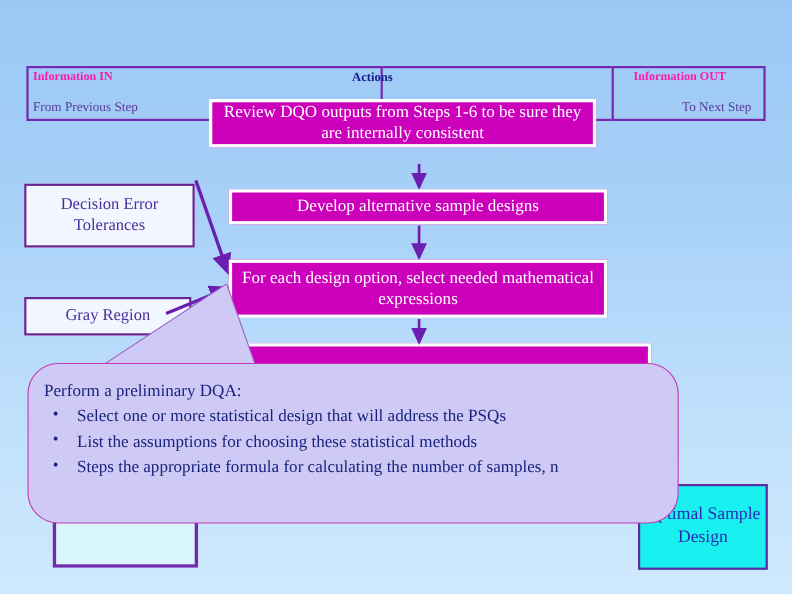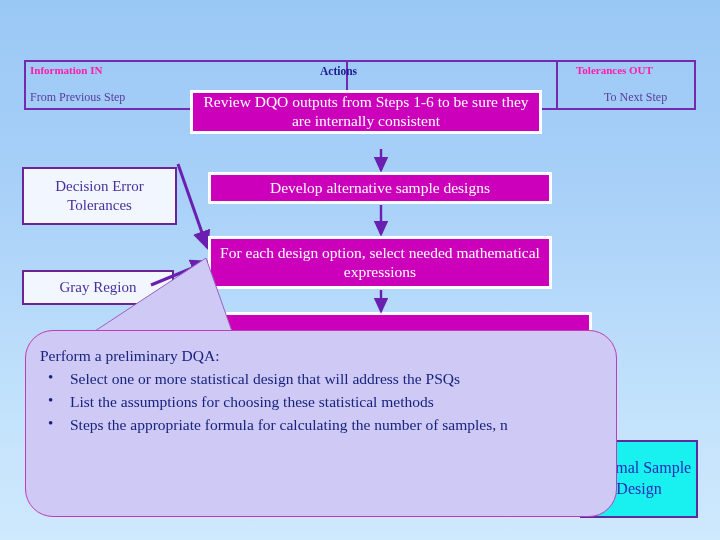--- a/index.html
+++ b/index.html
@@ -59,21 +59,21 @@
     position: absolute;
     font-size: 12px;
     color: #5a3a9e;
     font-family: "Liberation Serif", "DejaVu Serif", serif;
     white-space: nowrap;
   }
   #lbl-info-in   { left: 30px;  top: 64px; }
   #lbl-actions   { left: 320px; top: 65px; color: #1b1b8f; font-size: 11.5px; }
   #lbl-info-out  { left: 576px; top: 64px; }
   #lbl-prev-step { left: 30px;  top: 90px; }
-  #lbl-next-step { left: 604px; top: 90px; }
+  #lbl-next-step { left: 620px; top: 90px; }
 
   
   .left-box {
     position: absolute;
     box-sizing: border-box;
     border: 2px solid #6b2495;
     background: #f2f7ff;
     color: #4a2f9c;
     font-size: 15px;
     text-align: center;
@@ -141,21 +141,21 @@
     z-index: 3;
     pointer-events: none;
   }
 
   
   #callout {
     position: absolute;
     left: 25px;
     top: 330px;
     width: 592px;
-    height: 187px;
+    height: 146px;
     box-sizing: border-box;
     border: 1.5px solid #c23ab5;
     border-radius: 28px;
     background: #cfc9f5;
     z-index: 6;
   }
   #callout-tail {
     position: absolute;
     left: 60px;
     top: 258px;
@@ -197,21 +197,21 @@
 
 <div id="slide">
 
 
   <div id="hdr-in" class="hdr-box"></div>
   <div id="hdr-mid" class="hdr-box"></div>
   <div id="hdr-out" class="hdr-box"></div>
 
   <div id="lbl-info-in" class="hdr-title">Information IN</div>
   <div id="lbl-actions" class="hdr-title">Actions</div>
-  <div id="lbl-info-out" class="hdr-title">Tolerances OUT</div>
+  <div id="lbl-info-out" class="hdr-title">Information OUT</div>
   <div id="lbl-prev-step" class="hdr-sub">From Previous Step</div>
   <div id="lbl-next-step" class="hdr-sub">To Next Step</div>
 
   <div id="box-det" class="left-box">Decision Error Tolerances</div>
   <div id="box-gray" class="left-box">Gray Region</div>
 
   <div id="box-hidden-left"></div>
   <div id="box-optimal">Optimal Sample Design</div>
 
   <div id="act1" class="act-box">Review DQO outputs from Steps 1-6 to be sure they are internally consistent</div>

